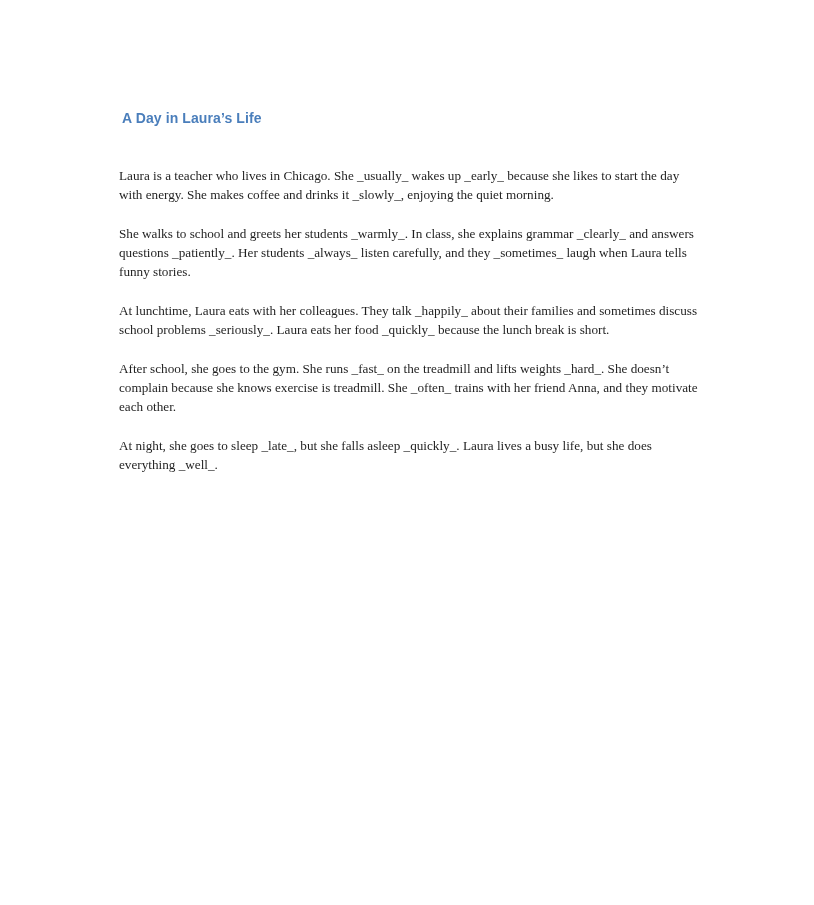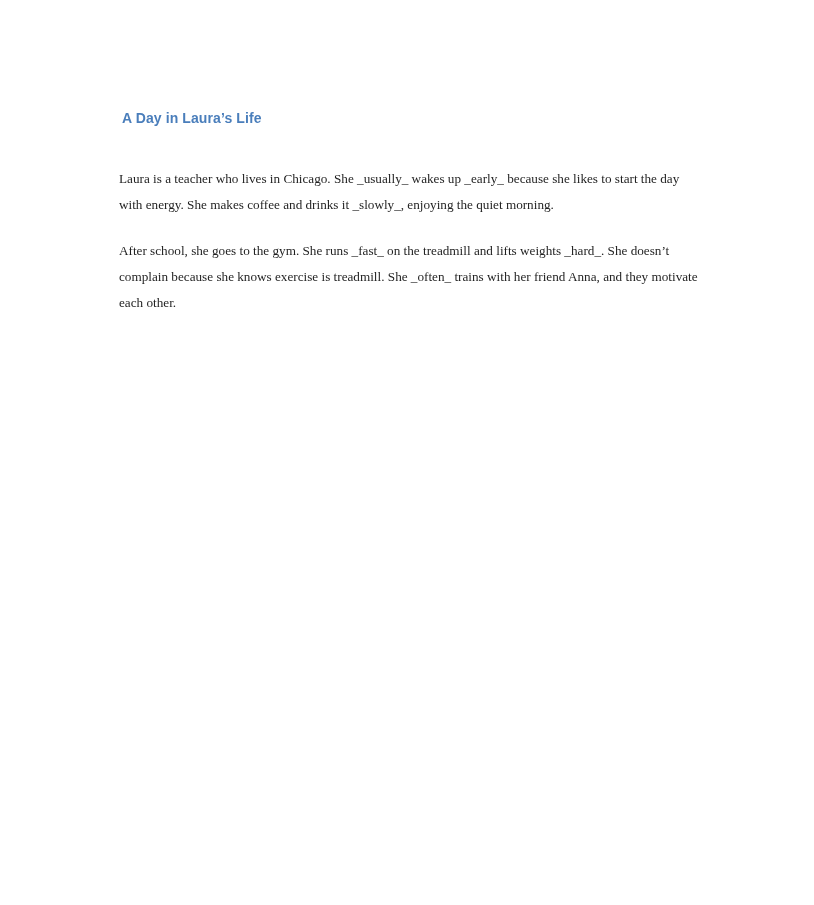--- a/index.html
+++ b/index.html
@@ -26,31 +26,34 @@
     line-height: 20px;
     letter-spacing: 0.1px;
     color: #4a7ebb;
   }
   .doc-body {
     position: absolute;
     left: 119px;
     top: 166px;
     width: 580px;
     font-size: 13.2px;
-    line-height: 26px;
+    line-height: 19px;
     color: #1f1f1f;
     text-align: left;
   }
   .doc-body p {
     margin: 0 0 20px 0;
   }
 </style>
 </head>
 <body>
 
 <div class="page">
   <h1 class="doc-title" style="color: rgb(74, 126, 187);">A Day in Laura’s Life</h1>
 
   <div class="doc-body" style="color: rgb(31, 31, 31);">
     <p>Laura is a teacher who lives in Chicago. She _usually_ wakes up _early_ because she likes to start the day with energy. She makes coffee and drinks it _slowly_, enjoying the quiet morning.</p>
+    <p>She walks to school and greets her students _warmly_. In class, she explains grammar _clearly_ and answers questions _patiently_. Her students _always_ listen carefully, and they _sometimes_ laugh when Laura tells funny stories.</p>
+    <p>At lunchtime, Laura eats with her colleagues. They talk _happily_ about their families and sometimes discuss school problems _seriously_. Laura eats her food _quickly_ because the lunch break is short.</p>
     <p>After school, she goes to the gym. She runs _fast_ on the treadmill and lifts weights _hard_. She doesn’t complain because she knows exercise is treadmill. She _often_ trains with her friend Anna, and they motivate each other.</p>
+    <p>At night, she goes to sleep _late_, but she falls asleep _quickly_. Laura lives a busy life, but she does everything _well_.</p>
   </div>
 </div>
 
 </body></html>

